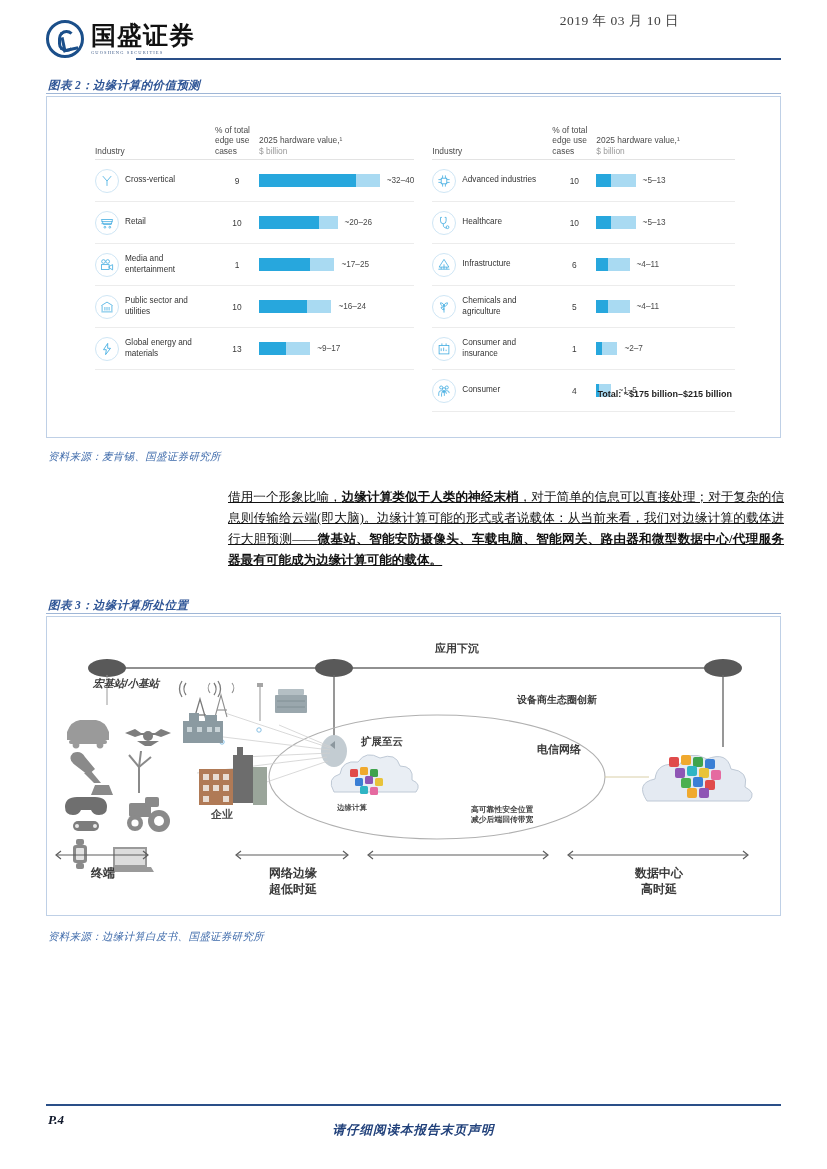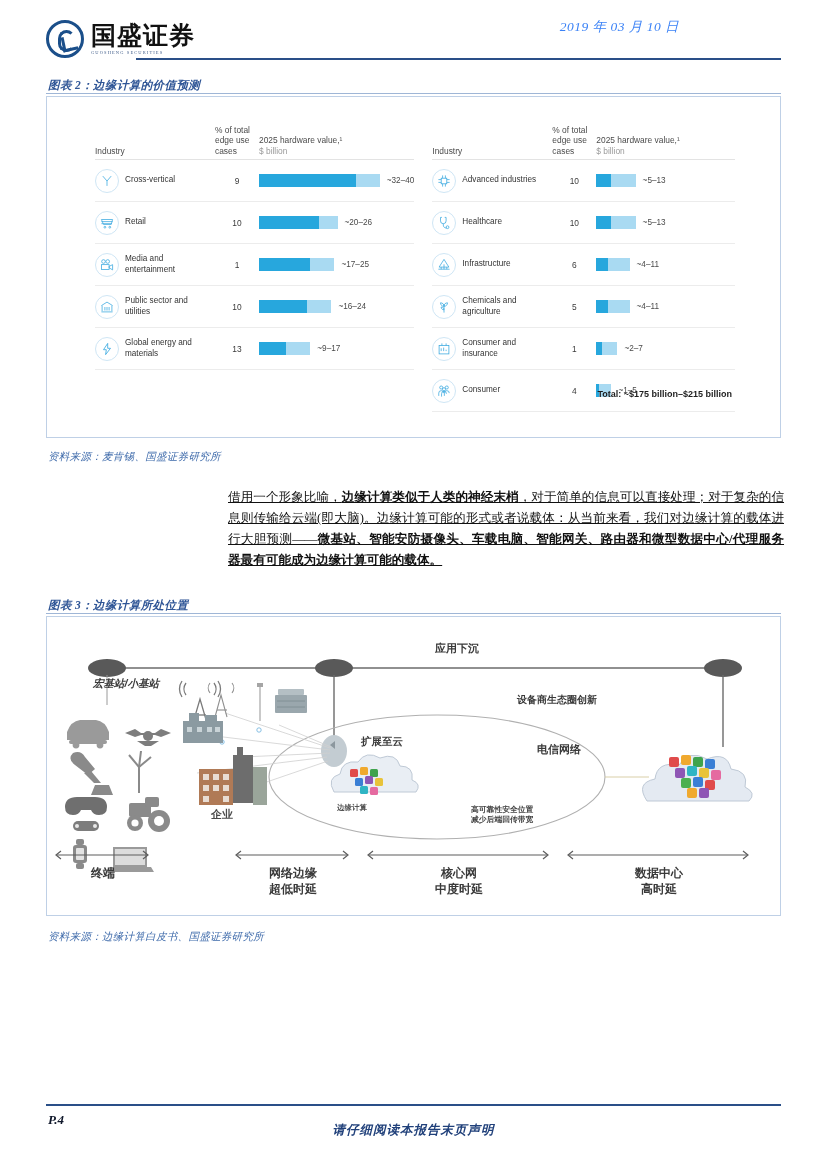--- a/index.html
+++ b/index.html
@@ -15,21 +15,21 @@
 
   
   .header{position:absolute;left:0;top:0;width:725px;height:72px;}
   .logo{position:absolute;left:46px;top:20px;display:flex;align-items:center;gap:7px;}
   .logo-mark{width:38px;height:38px;border-radius:50%;border:3px solid #1b4f8a;position:relative;box-sizing:border-box;}
   .logo-mark:before{content:"";position:absolute;left:9px;top:7px;width:17px;height:22px;border:3px solid #1b4f8a;border-radius:9px 9px 9px 9px;border-right-color:transparent;box-sizing:border-box;}
   .logo-mark:after{content:"";position:absolute;left:13px;top:13px;width:12px;height:12px;border-left:3px solid #1b4f8a;border-bottom:3px solid #1b4f8a;transform:rotate(-12deg);}
   .logo-txt{display:flex;flex-direction:column;line-height:1;}
   .logo-cn{font-family:"Liberation Serif",serif;font-size:25px;font-weight:bold;color:#111;letter-spacing:1px;}
   .logo-en{font-size:4.5px;color:#44608c;letter-spacing:1.1px;margin-top:3px;}
-  .header-date{position:absolute;right:46px;top:18px;font-size:13.5px;color:#3b82f6;letter-spacing:.5px;font-style:italic;}
+  .header-date{position:absolute;right:46px;top:12px;font-size:13.5px;color:#404040;letter-spacing:.5px;}
   .header-rule{position:absolute;left:136px;top:58px;width:645px;height:2px;background:#2a4f88;}
 
   
   .fig-cap{position:absolute;font-style:italic;font-weight:bold;font-size:11.5px;color:#2f5596;letter-spacing:.4px;}
   .fig-rule{position:absolute;height:1px;background:#9fb6d6;}
   .src{position:absolute;font-style:italic;font-size:10.5px;color:#3f6bab;letter-spacing:.3px;}
 
   
   .ex2{position:absolute;left:46px;top:96px;width:735px;height:342px;border:1px solid #bfd0e6;background:#fff;box-sizing:border-box;}
   .ex2-inner{position:absolute;left:48px;top:18px;width:640px;}
@@ -550,24 +550,20 @@
     <div class="dlabel" style="left:164px;top:190px;font-size:11px;color:#4a4a4a;">企业</div>
 
     <div class="zlabel" style="left:10px;top:248px;width:92px;">
       <div>终端</div>
       <div></div>
     </div>
     <div class="zlabel" style="left:190px;top:248px;width:112px;">
       <div>网络边缘</div>
       <div>超低时延</div>
     </div>
-    <div class="zlabel" style="left:322px;top:248px;width:180px;">
-      <div>核心网</div>
-      <div>中度时延</div>
-    </div>
     <div class="zlabel" style="left:522px;top:248px;width:180px;">
       <div>数据中心</div>
       <div>高时延</div>
     </div>
   </div>
 
   <div class="src" style="left:48px;top:930px;">资料来源：边缘计算白皮书、国盛证券研究所</div>
 
   <div class="foot-rule"></div>
   <div class="foot-page">P.4</div>

